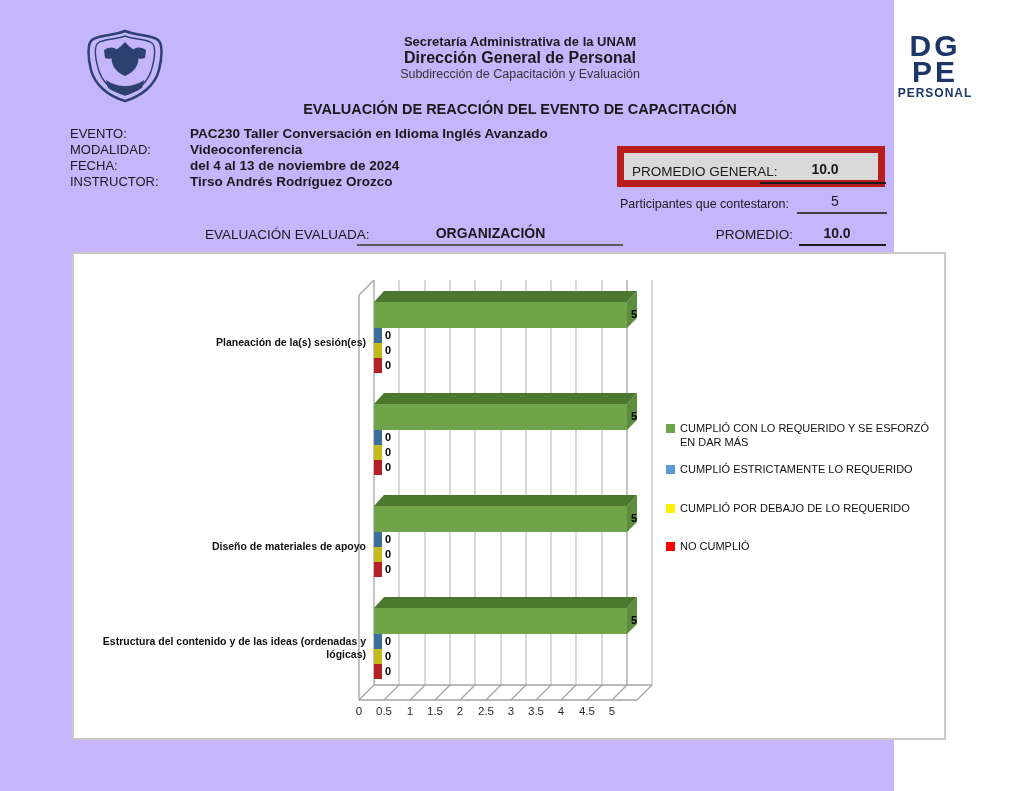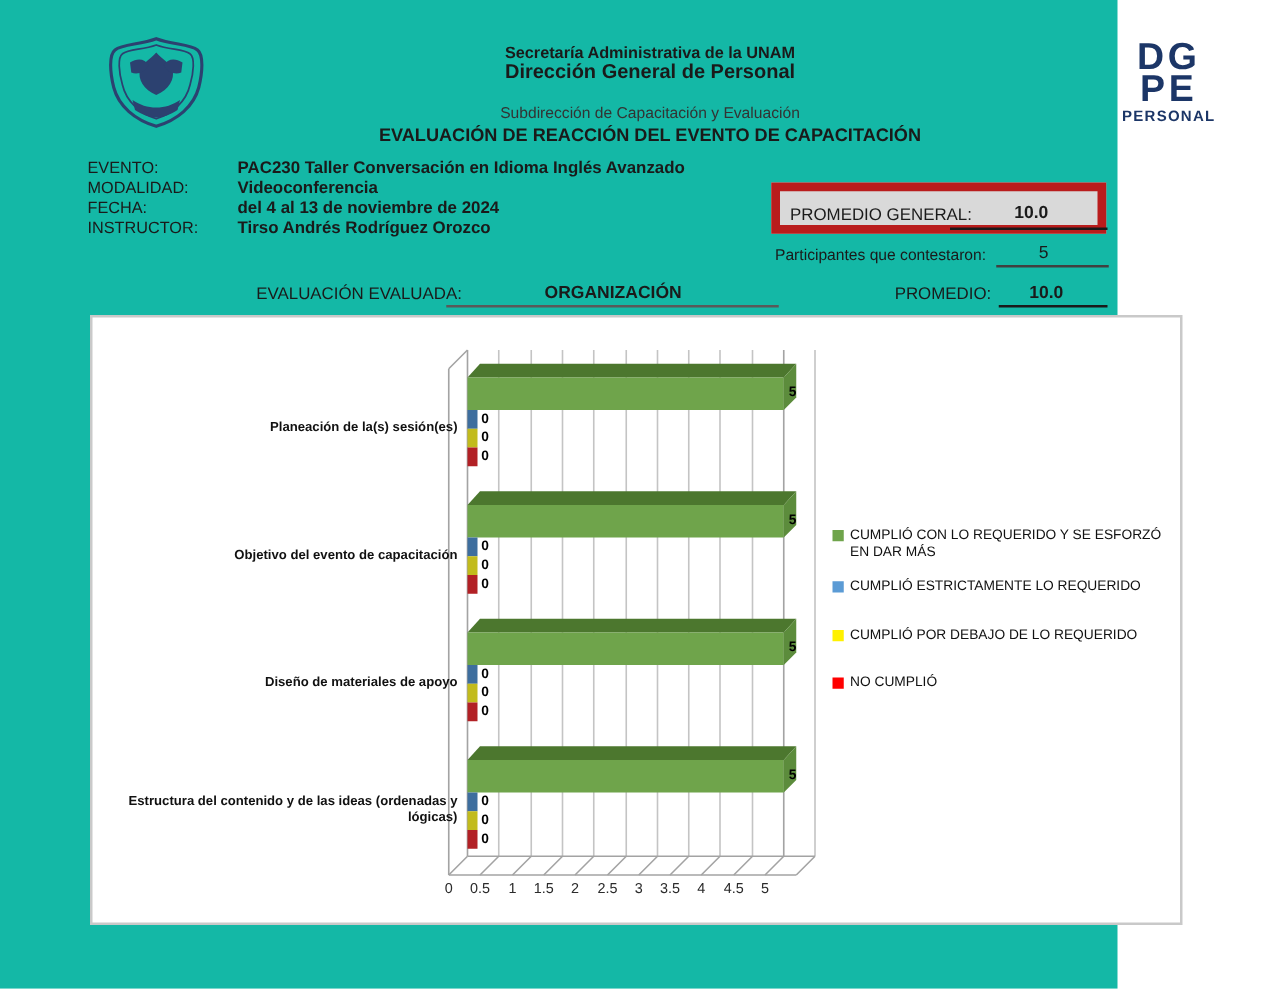--- a/index.html
+++ b/index.html
@@ -1,24 +1,24 @@
 <!DOCTYPE html>
 <html><head>
 <meta charset="utf-8">
 <style>
   * { margin:0; padding:0; box-sizing:border-box; }
   html,body { width:1024px; height:791px; background:#ffffff; font-family:"Liberation Sans", sans-serif; color:#1a1a1a; overflow:hidden; }
-  .page { position:relative; width:894px; height:791px; background:#14b8a6; }
+  .page { position:relative; width:894px; height:791px; background:#c4b5fd; }
   .abs { position:absolute; }
 
   
   .org-block { left:300px; top:33px; width:440px; text-align:center; }
   .org-line1 { font-size:13px; font-weight:bold; line-height:17px; }
   .org-line2, .org-line3 { font-size:16px; font-weight:bold; line-height:16px; }
-  .org-line4 { font-size:12.5px; color:#333; line-height:16px;margin-top:16px; }
+  .org-line4 { font-size:12.5px; color:#333; line-height:16px; }
   .doc-title { left:262px; top:101px; width:516px; text-align:center; font-size:14.5px; font-weight:bold; }
 
   .unam-logo { left:80px; top:28px; width:90px; height:76px; }
   .dgpe-logo { left:882px; top:33px; width:106px; text-align:center; color:#1c3667; }
   .dgpe-big { font-size:30px; font-weight:bold; letter-spacing:3px; line-height:26px; }
   .dgpe-small { font-size:12px; font-weight:bold; letter-spacing:1px; margin-top:1px; }
 
   
   .ev-label { left:70px; width:118px; font-size:13px; }
   .ev-value { left:190px; width:470px; font-size:13.5px; font-weight:bold; }
@@ -166,21 +166,20 @@
         <line x1="563" y1="446" x2="578" y2="431"></line>
       </g>
 
       <use href="#bargroup" transform="translate(0,0)"></use>
       <use href="#bargroup" transform="translate(0,102)"></use>
       <use href="#bargroup" transform="translate(0,204)"></use>
       <use href="#bargroup" transform="translate(0,306)"></use>
     </svg>
 
     <div class="cat-lab cl0">Planeación de la(s) sesión(es)</div>
-    <div class="cat-lab cl1">Objetivo del evento de capacitación</div>
     <div class="cat-lab cl2">Diseño de materiales de apoyo</div>
     <div class="cat-lab cl3">Estructura del contenido y de las ideas (ordenadas y lógicas)</div>
 
     <span class="val-lab v-green" style="top:54px">5</span>
     <span class="val-lab v-zero" style="top:75px">0</span>
     <span class="val-lab v-zero" style="top:90px">0</span>
     <span class="val-lab v-zero" style="top:105px">0</span>
 
     <span class="val-lab v-green" style="top:156px">5</span>
     <span class="val-lab v-zero" style="top:177px">0</span>

